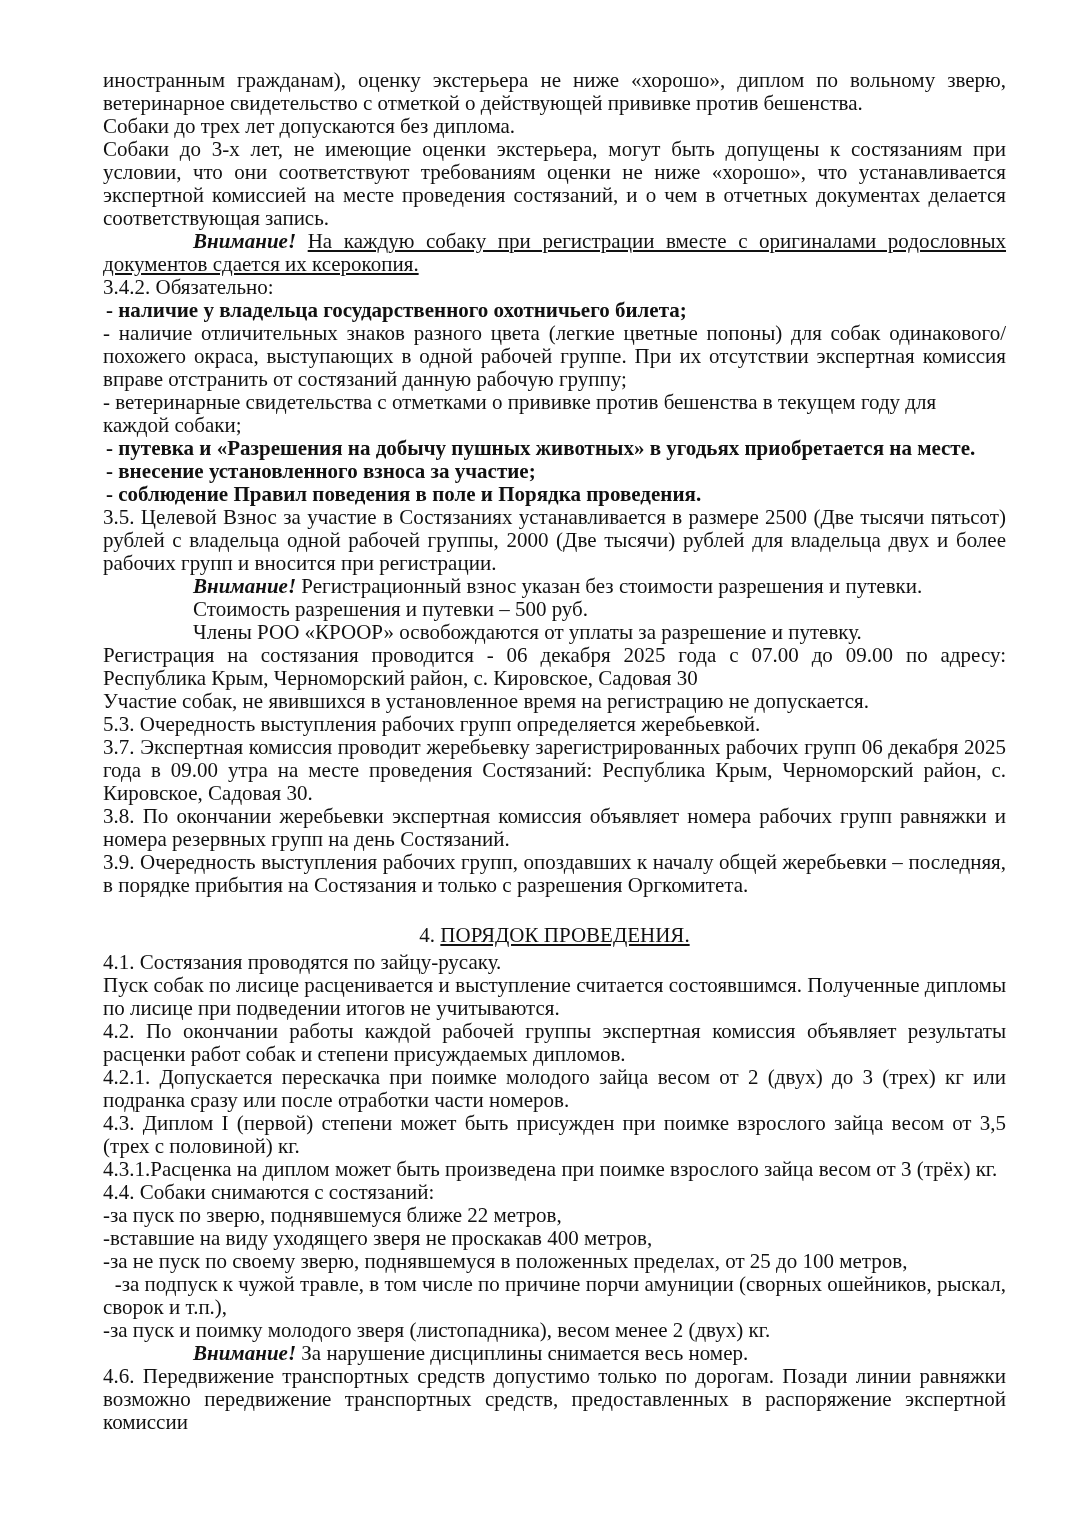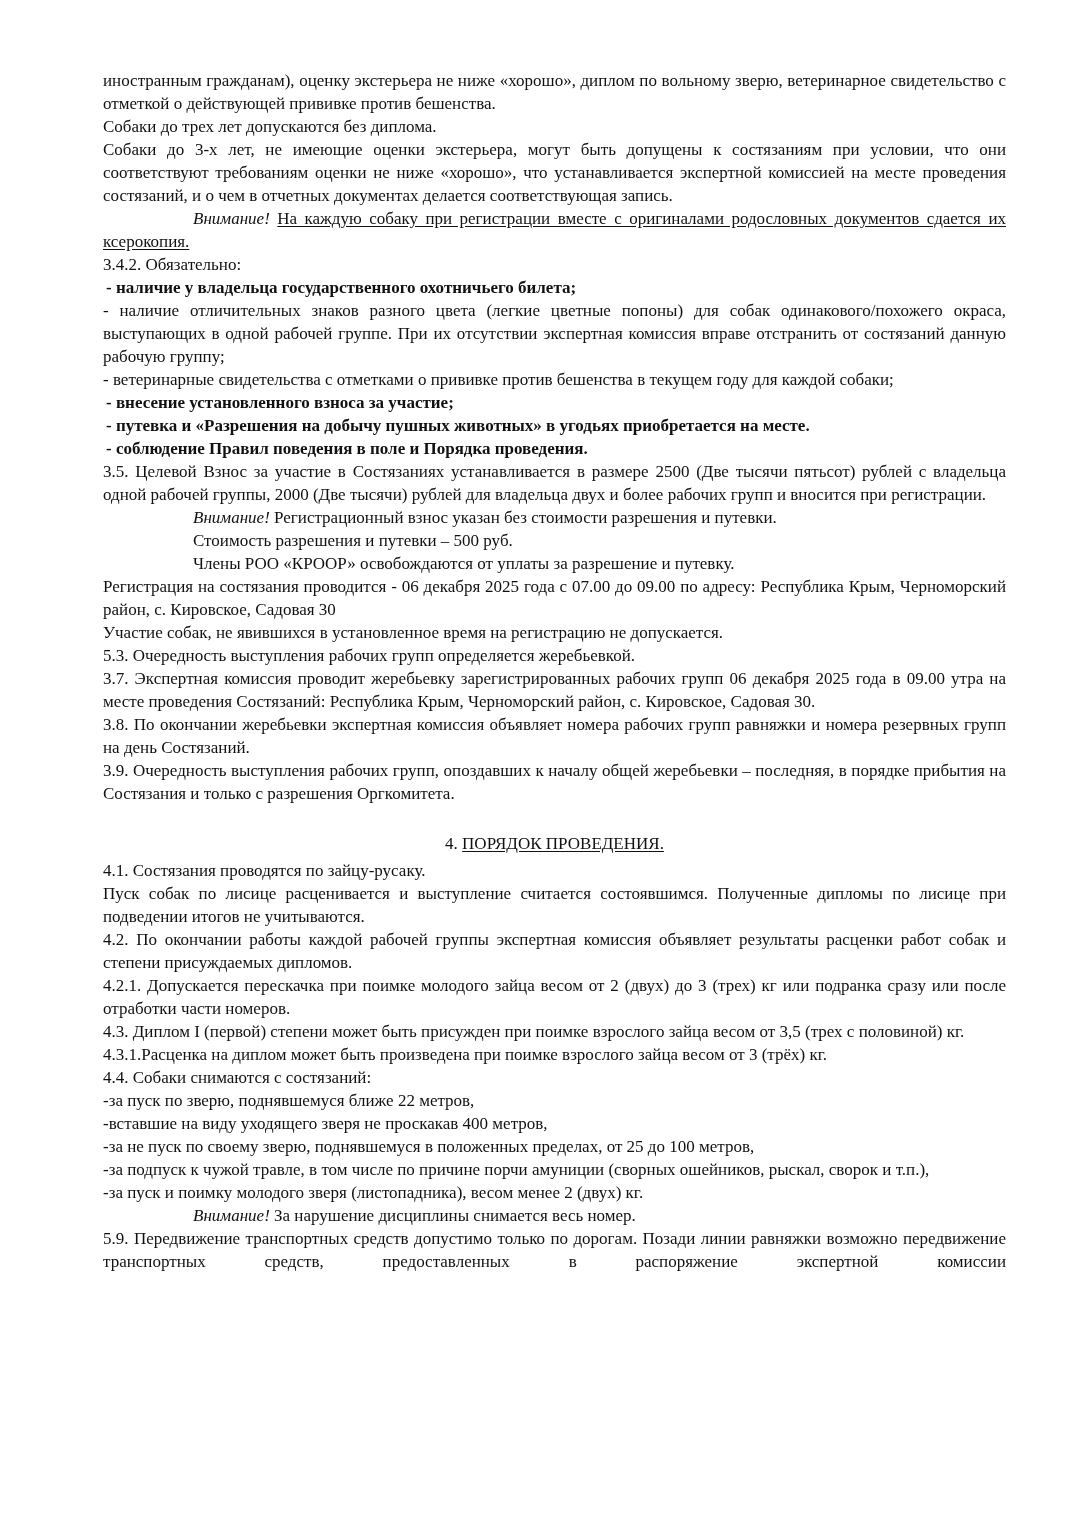--- a/index.html
+++ b/index.html
@@ -1,26 +1,26 @@
 <!DOCTYPE html>
 <html><head>
 <meta charset="utf-8">
 <style>
   html, body { margin: 0; padding: 0; background: #ffffff; }
   body { width: 1080px; height: 1524px; overflow: hidden; position: relative; }
   .page {
     position: absolute; left: 103px; top: 69px; width: 903px;
     font-family: "Liberation Serif", "DejaVu Serif", serif;
-    font-size: 17px; line-height: 23px; color: #111111;
+    font-size: 21px; line-height: 23px; color: #111111;
   }
   .p { margin: 0; text-align: justify; text-align-last: left; }
   .p.just-all { text-align-last: justify; }
   .ind1 { padding-left: 90px; }
   .ind-sm { padding-left: 3px; font-weight: bold; }
-  .b { font-weight: normal; font-style: italic; }
+  .b { font-weight: bold; font-style: italic; }
   .u { text-decoration: underline; text-underline-offset: 2px; }
   .heading { text-align: center; margin: 4px; padding-top: 23px; }
   .heading .num { text-decoration: none; }
 </style>
 </head>
 <body>
 
 <div class="page">
 
   <p class="p">иностранным гражданам), оценку экстерьера не ниже «хорошо», диплом по вольному зверю, ветеринарное свидетельство с отметкой о действующей прививке против бешенства.</p>
@@ -28,22 +28,22 @@
   <p class="p">Собаки до 3-х лет, не имеющие оценки экстерьера, могут быть допущены к состязаниям при условии, что они соответствуют требованиям оценки не ниже «хорошо», что устанавливается экспертной комиссией на месте проведения состязаний, и о чем в отчетных документах делается соответствующая запись.</p>
 
   <p class="p just-all" style="text-align-last:left;">
     <span class="ind1" style="padding-left:90px;"></span><span class="b">Внимание!</span> <span class="u">На каждую собаку при регистрации вместе с оригиналами родословных документов сдается их ксерокопия.</span>
   </p>
 
   <p class="p">3.4.2. Обязательно:</p>
   <p class="p ind-sm">- наличие у владельца государственного охотничьего билета;</p>
   <p class="p">- наличие отличительных знаков разного цвета (легкие цветные попоны) для собак одинакового/похожего окраса, выступающих в одной рабочей группе. При их отсутствии экспертная комиссия вправе отстранить от состязаний данную рабочую группу;</p>
   <p class="p" style="text-align:left;">-  ветеринарные свидетельства с отметками о прививке против бешенства в текущем году для каждой собаки;</p>
+  <p class="p ind-sm">- путевка и «Разрешения на добычу пушных животных» в угодьях приобретается на месте.</p>
   <p class="p ind-sm">- внесение установленного взноса за участие;</p>
-  <p class="p ind-sm">- путевка и «Разрешения на добычу пушных животных» в угодьях приобретается на месте.</p>
   <p class="p ind-sm">- соблюдение Правил поведения в поле и Порядка проведения.</p>
 
   <p class="p">3.5. Целевой Взнос за участие в Состязаниях устанавливается в размере 2500 (Две тысячи пятьсот) рублей с владельца одной рабочей группы, 2000 (Две тысячи) рублей для владельца двух и более рабочих групп и вносится при регистрации.</p>
 
   <p class="p ind1">
     <span class="b">Внимание!</span> <span>Регистрационный взнос указан без стоимости разрешения и путевки.</span>
   </p>
   <p class="p ind1">Стоимость разрешения и путевки – 500 руб.</p>
   <p class="p ind1">Члены РОО «КРООР» освобождаются от уплаты за разрешение и путевку.</p>
 
@@ -61,22 +61,22 @@
   <p class="p">4.1. Состязания проводятся по зайцу-русаку.</p>
   <p class="p">Пуск собак по лисице расценивается и выступление считается состоявшимся. Полученные дипломы по лисице при подведении итогов не учитываются.</p>
   <p class="p">4.2. По окончании работы каждой рабочей группы экспертная комиссия объявляет результаты расценки работ собак и степени присуждаемых дипломов.</p>
   <p class="p">4.2.1. Допускается перескачка при поимке молодого зайца весом от 2 (двух) до 3 (трех) кг или подранка сразу или после отработки части номеров.</p>
   <p class="p">4.3. Диплом I (первой) степени может быть присужден при поимке взрослого зайца весом от 3,5 (трех с половиной) кг.</p>
   <p class="p">4.3.1.Расценка на диплом может быть произведена при поимке взрослого зайца весом от  3 (трёх) кг.</p>
   <p class="p">4.4. Собаки снимаются с состязаний:</p>
   <p class="p">-за пуск по зверю, поднявшемуся ближе 22 метров,</p>
   <p class="p">-вставшие на виду уходящего зверя не проскакав 400 метров,</p>
   <p class="p">-за не пуск по своему зверю, поднявшемуся в положенных пределах, от 25 до 100 метров,</p>
-  <p class="p" style="text-align:center;">-за подпуск к чужой травле, в том числе по причине порчи амуниции (сворных ошейников, рыскал, сворок и т.п.),</p>
+  <p class="p" style="text-align:right;">-за подпуск к чужой травле, в том числе по причине порчи амуниции (сворных ошейников, рыскал, сворок и т.п.),</p>
   <p class="p">-за пуск и поимку молодого зверя (листопадника), весом менее 2 (двух) кг.</p>
 
   <p class="p ind1">
     <span class="b">Внимание!</span> <span>За нарушение дисциплины снимается весь номер.</span>
   </p>
 
-  <p class="p just-all">5.9. Передвижение транспортных средств допустимо только по дорогам. Позади линии равняжки возможно передвижение транспортных средств, предоставленных в распоряжение экспертной комиссии</p>
+  <p class="p just-all">4.6. Передвижение транспортных средств допустимо только по дорогам. Позади линии равняжки возможно передвижение транспортных средств, предоставленных в распоряжение экспертной комиссии</p>
 
 </div>
 
 </body></html>

